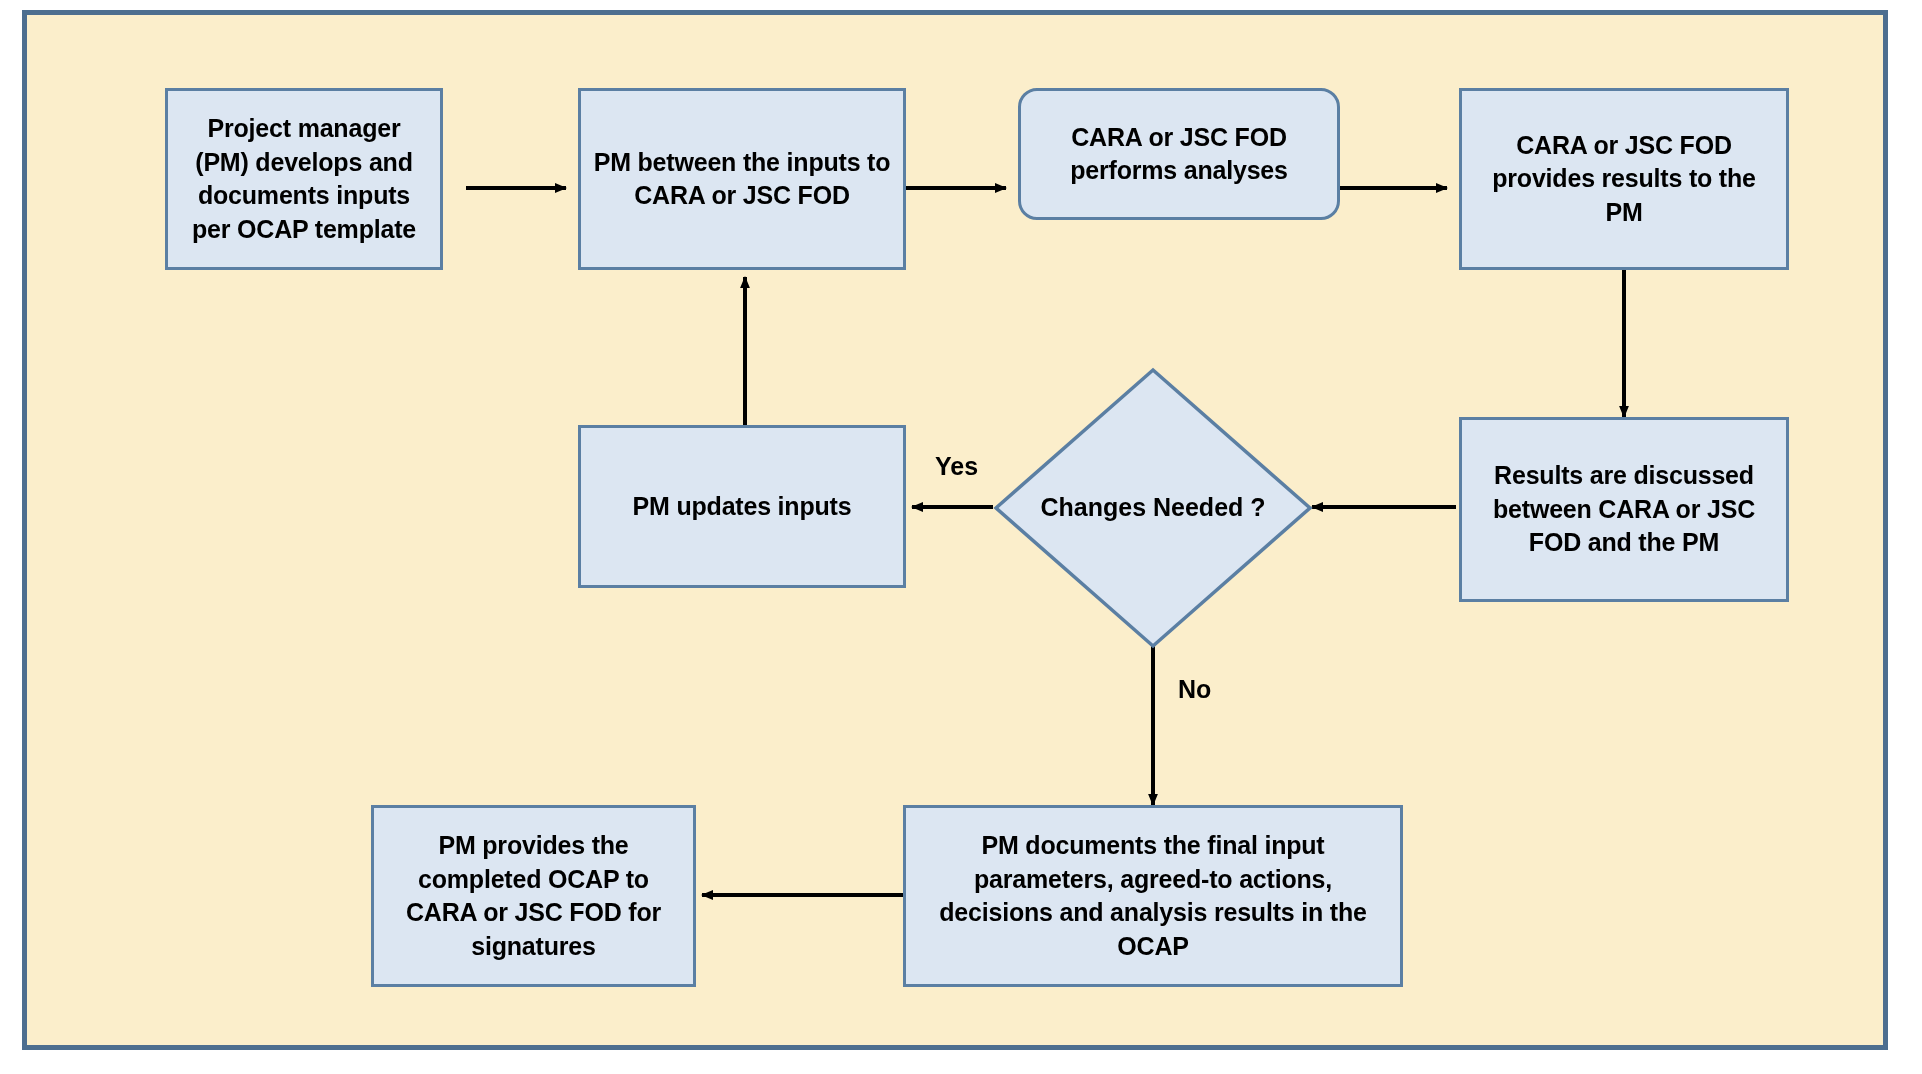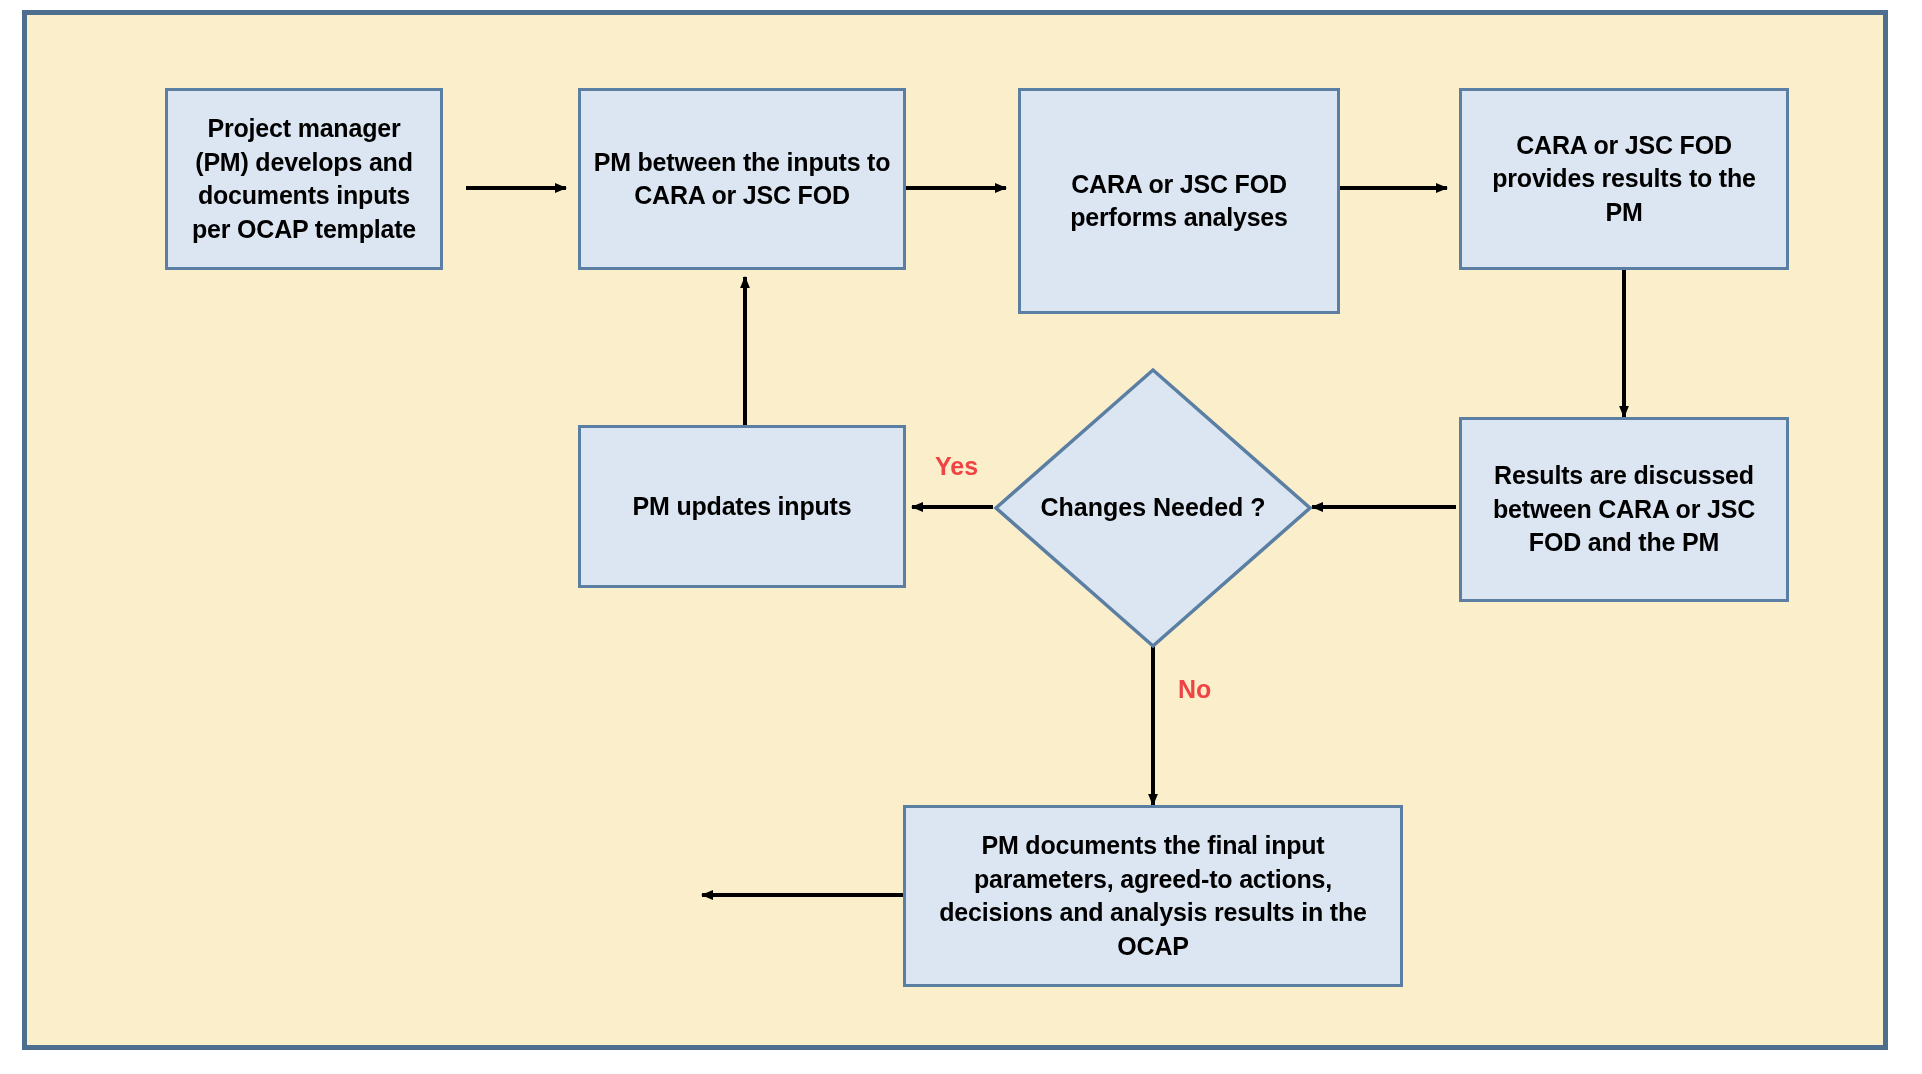--- a/index.html
+++ b/index.html
@@ -63,21 +63,21 @@
     font-size: 25px;
     line-height: 1.34;
     color: #000;
     pointer-events: none;
   }
 
   .edge-label {
     position: absolute;
     font-weight: bold;
     font-size: 25px;
-    color: #ef4444;
+    color: #000000;
     z-index: 4;
     white-space: nowrap;
   }
 
   #edges {
     position: absolute;
     left: 0; top: 0;
     width: 1922px;
     height: 1074px;
     z-index: 2;
@@ -126,21 +126,21 @@
   </svg>
 
   <div class="node" style="left:142px; top:88px; width:278px; height:182px;margin-left:23px;">
     <span>Project manager (PM) develops and documents inputs per OCAP template</span>
   </div>
 
   <div class="node" style="left:578px; top:88px; width:328px; height:182px;">
     <span>PM between the inputs to CARA or JSC FOD</span>
   </div>
 
-  <div class="node" style="left:1018px; top:88px; width:322px; height:226px;">
+  <div class="node" style="left:1018px; top:88px; width:322px; height:132px;border-radius:19px;">
     <span>CARA or JSC FOD performs analyses</span>
   </div>
 
   <div class="node" style="left:1459px; top:417px; width:330px; height:185px;">
     <span>Results are discussed between CARA or JSC FOD and the PM</span>
   </div>
 
   <div class="node" style="left:1459px; top:88px; width:330px; height:182px;">
     <span>CARA or JSC FOD provides results to the PM</span>
   </div>
@@ -153,17 +153,20 @@
   </div>
 
   <div class="node" style="left:578px; top:425px; width:328px; height:163px;">
     <span>PM updates inputs</span>
   </div>
 
   <div class="node" style="left:903px; top:805px; width:500px; height:182px;">
     <span>PM documents the final input parameters, agreed-to actions, decisions and analysis results in the OCAP</span>
   </div>
 
+  <div class="node" style="left:371px; top:805px; width:325px; height:182px;">
+    <span>PM provides the completed OCAP to CARA or JSC FOD for signatures</span>
+  </div>
 
   <div class="edge-label" style="left:935px; top:452px;">Yes</div>
 
   <div class="edge-label" style="left:1178px; top:675px;">No</div>
 </div>
 
 </body></html>

